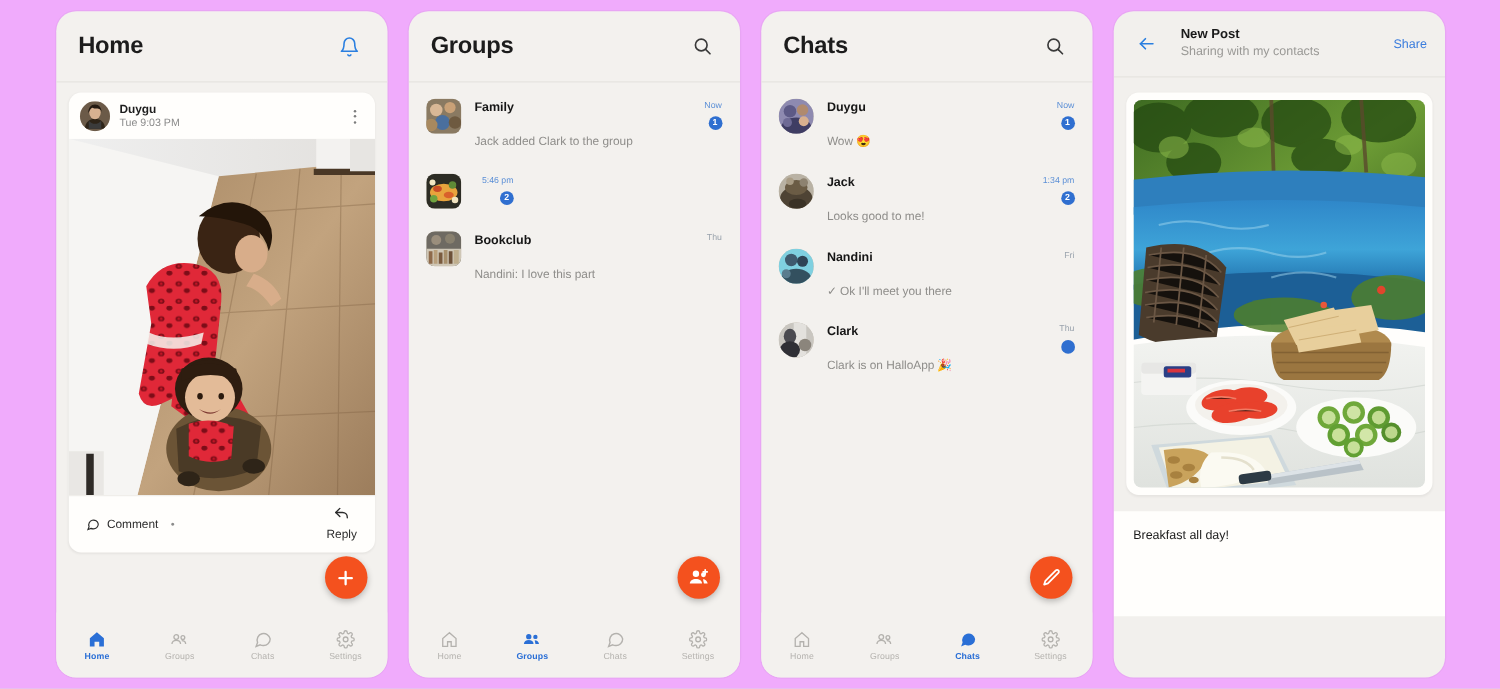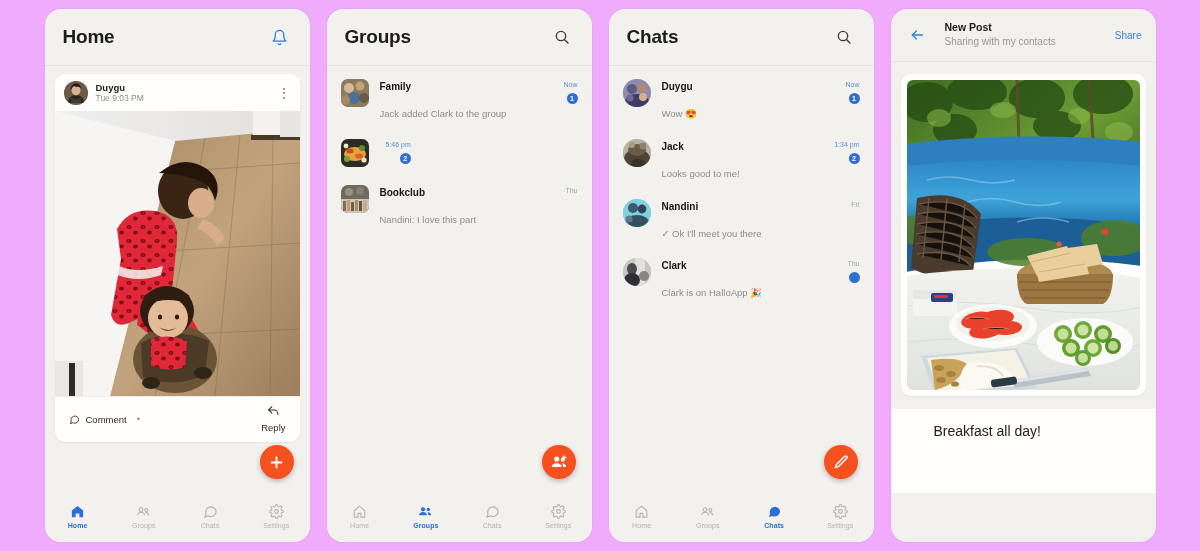--- a/index.html
+++ b/index.html
@@ -151,21 +151,21 @@
     border-radius:10px;
     padding:6px;
     box-shadow:0 1px 2px rgba(0,0,0,0.05);
   }
   .np-photo { width:100%; height:310px; display:block; border-radius:6px; }
   .np-caption-wrap {
     margin:13px 0 0 0; background:#fffefc;
     padding:14px 16px 18px 16px;
     min-height:84px;
   }
-  .np-caption { font-size:14px; color:#1d1d1d;margin-left:27px; }
+  .np-caption { font-size:10px; color:#1d1d1d; }
 
   svg { display:block; }
 </style>
 </head>
 <body>
 
 <div class="stage">
 
   <div class="phone">
     <div class="hdr">

